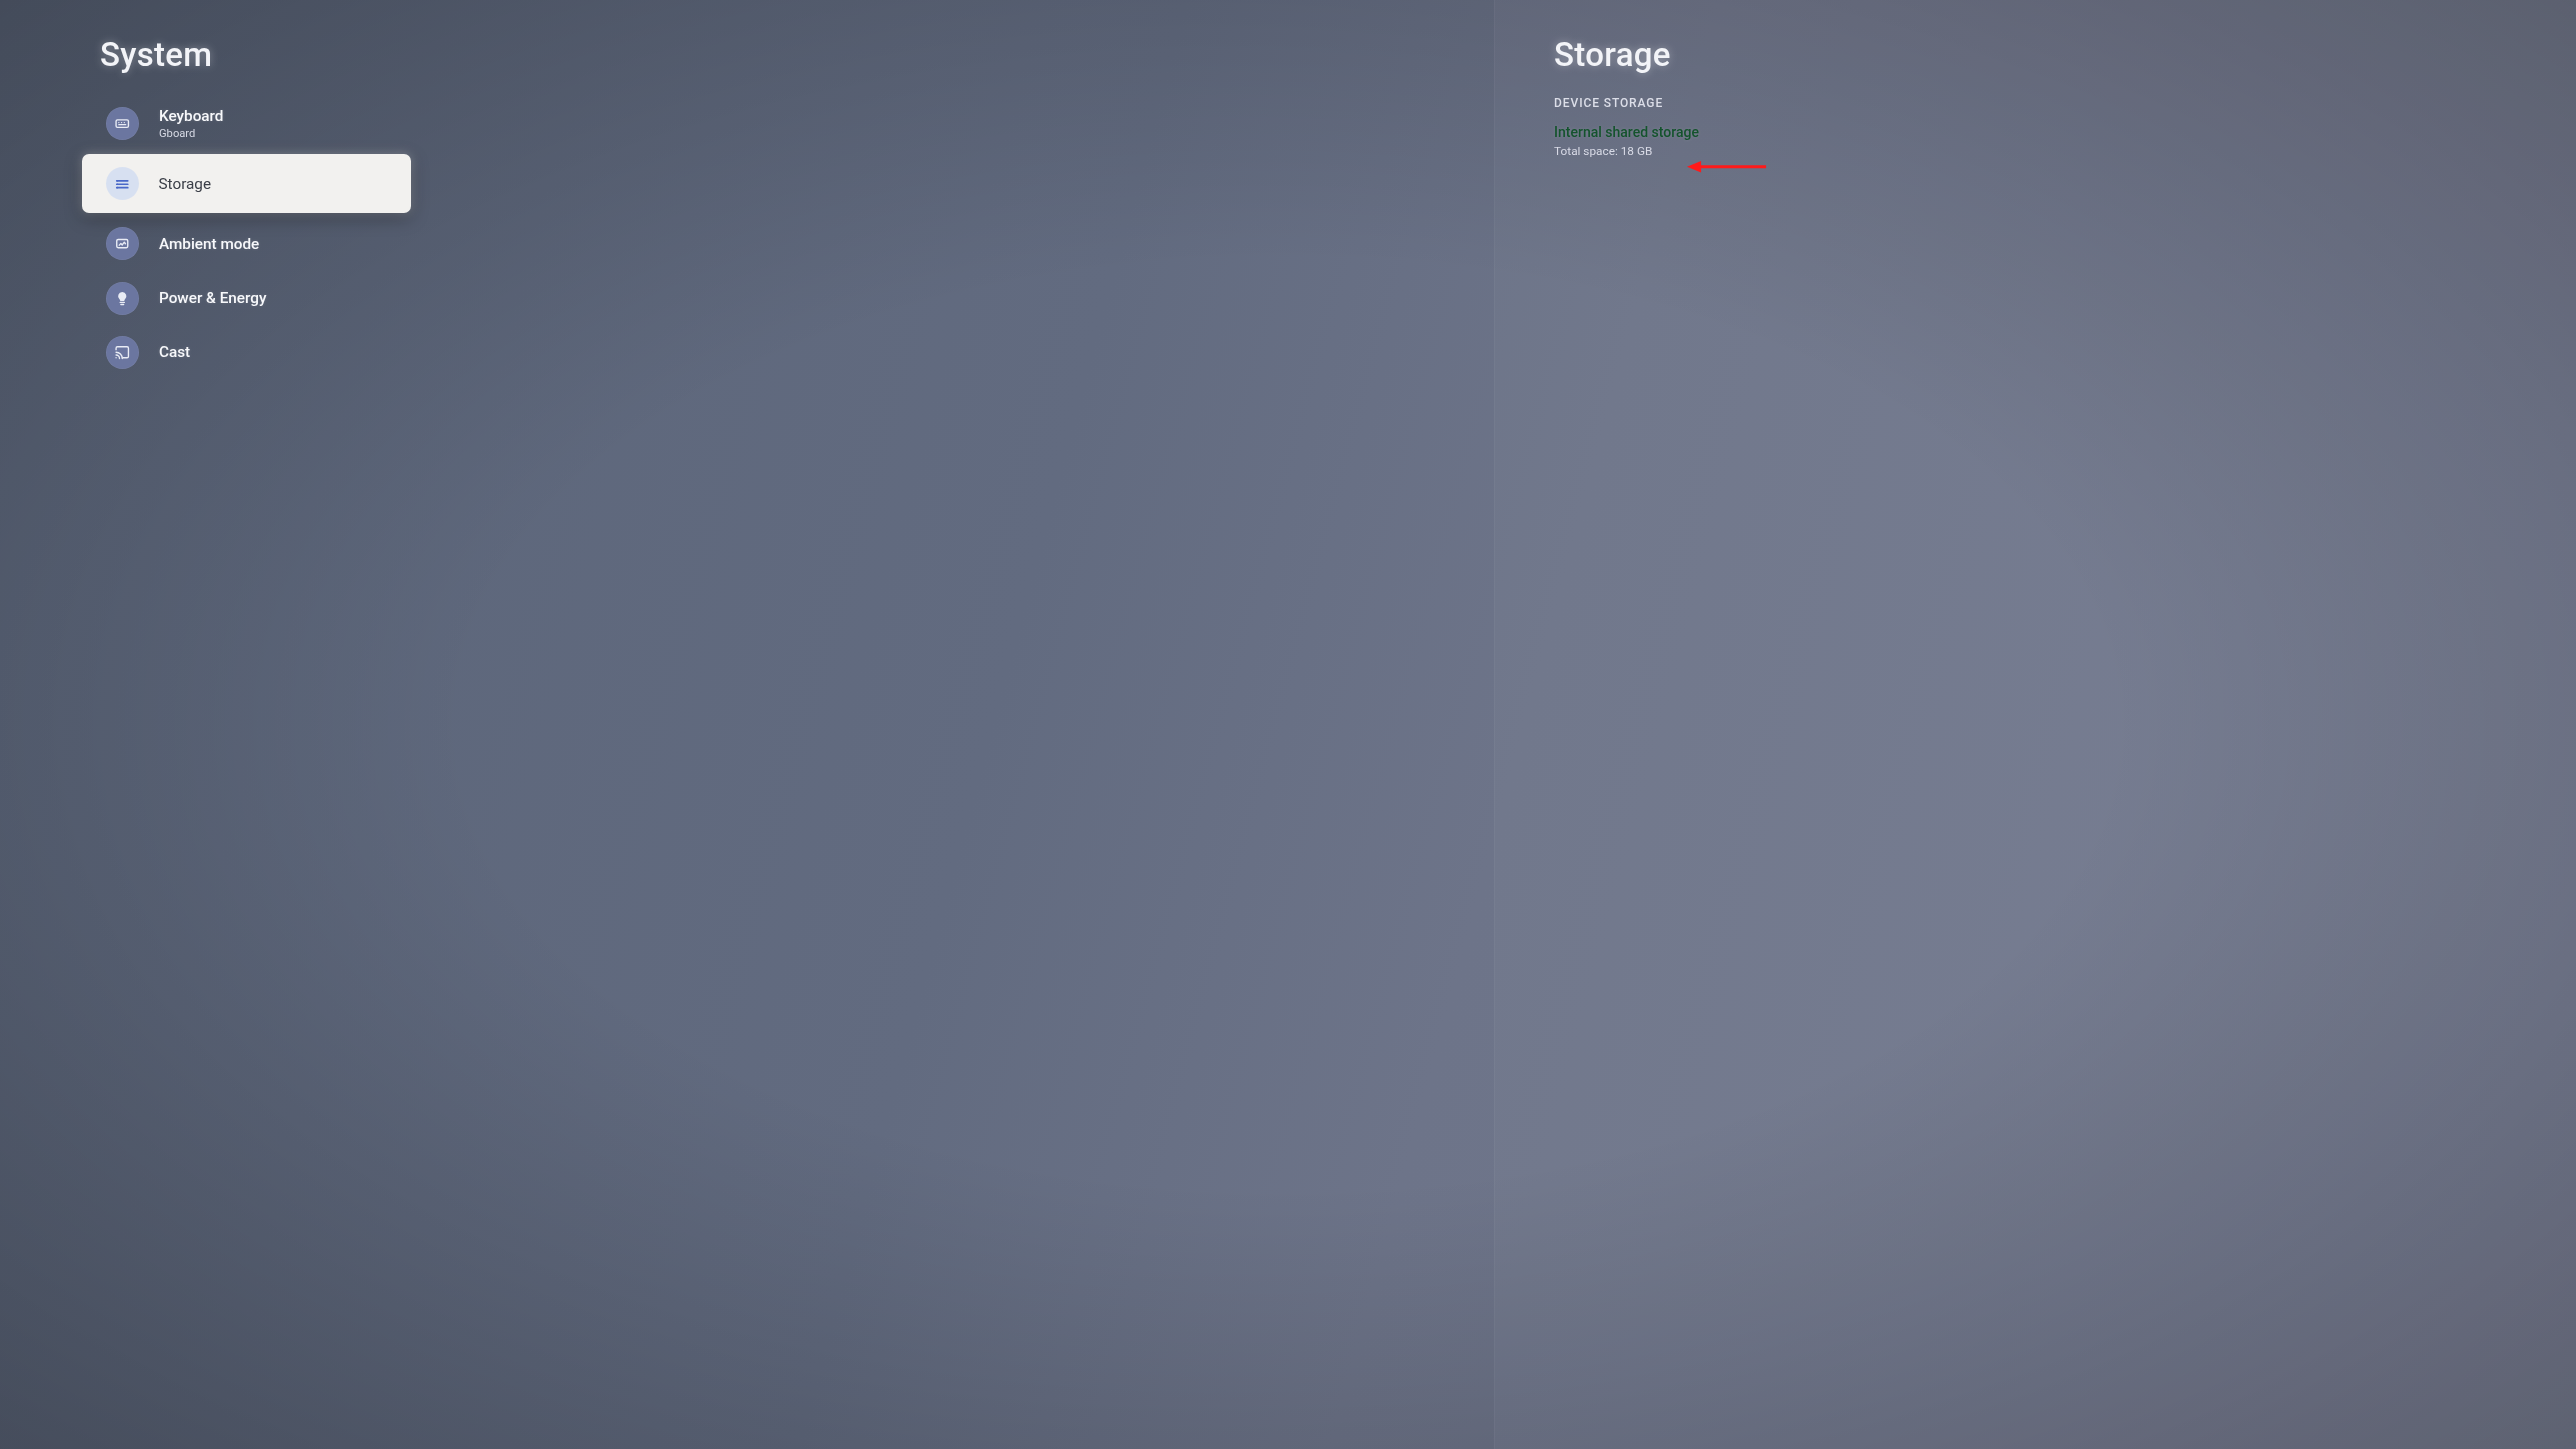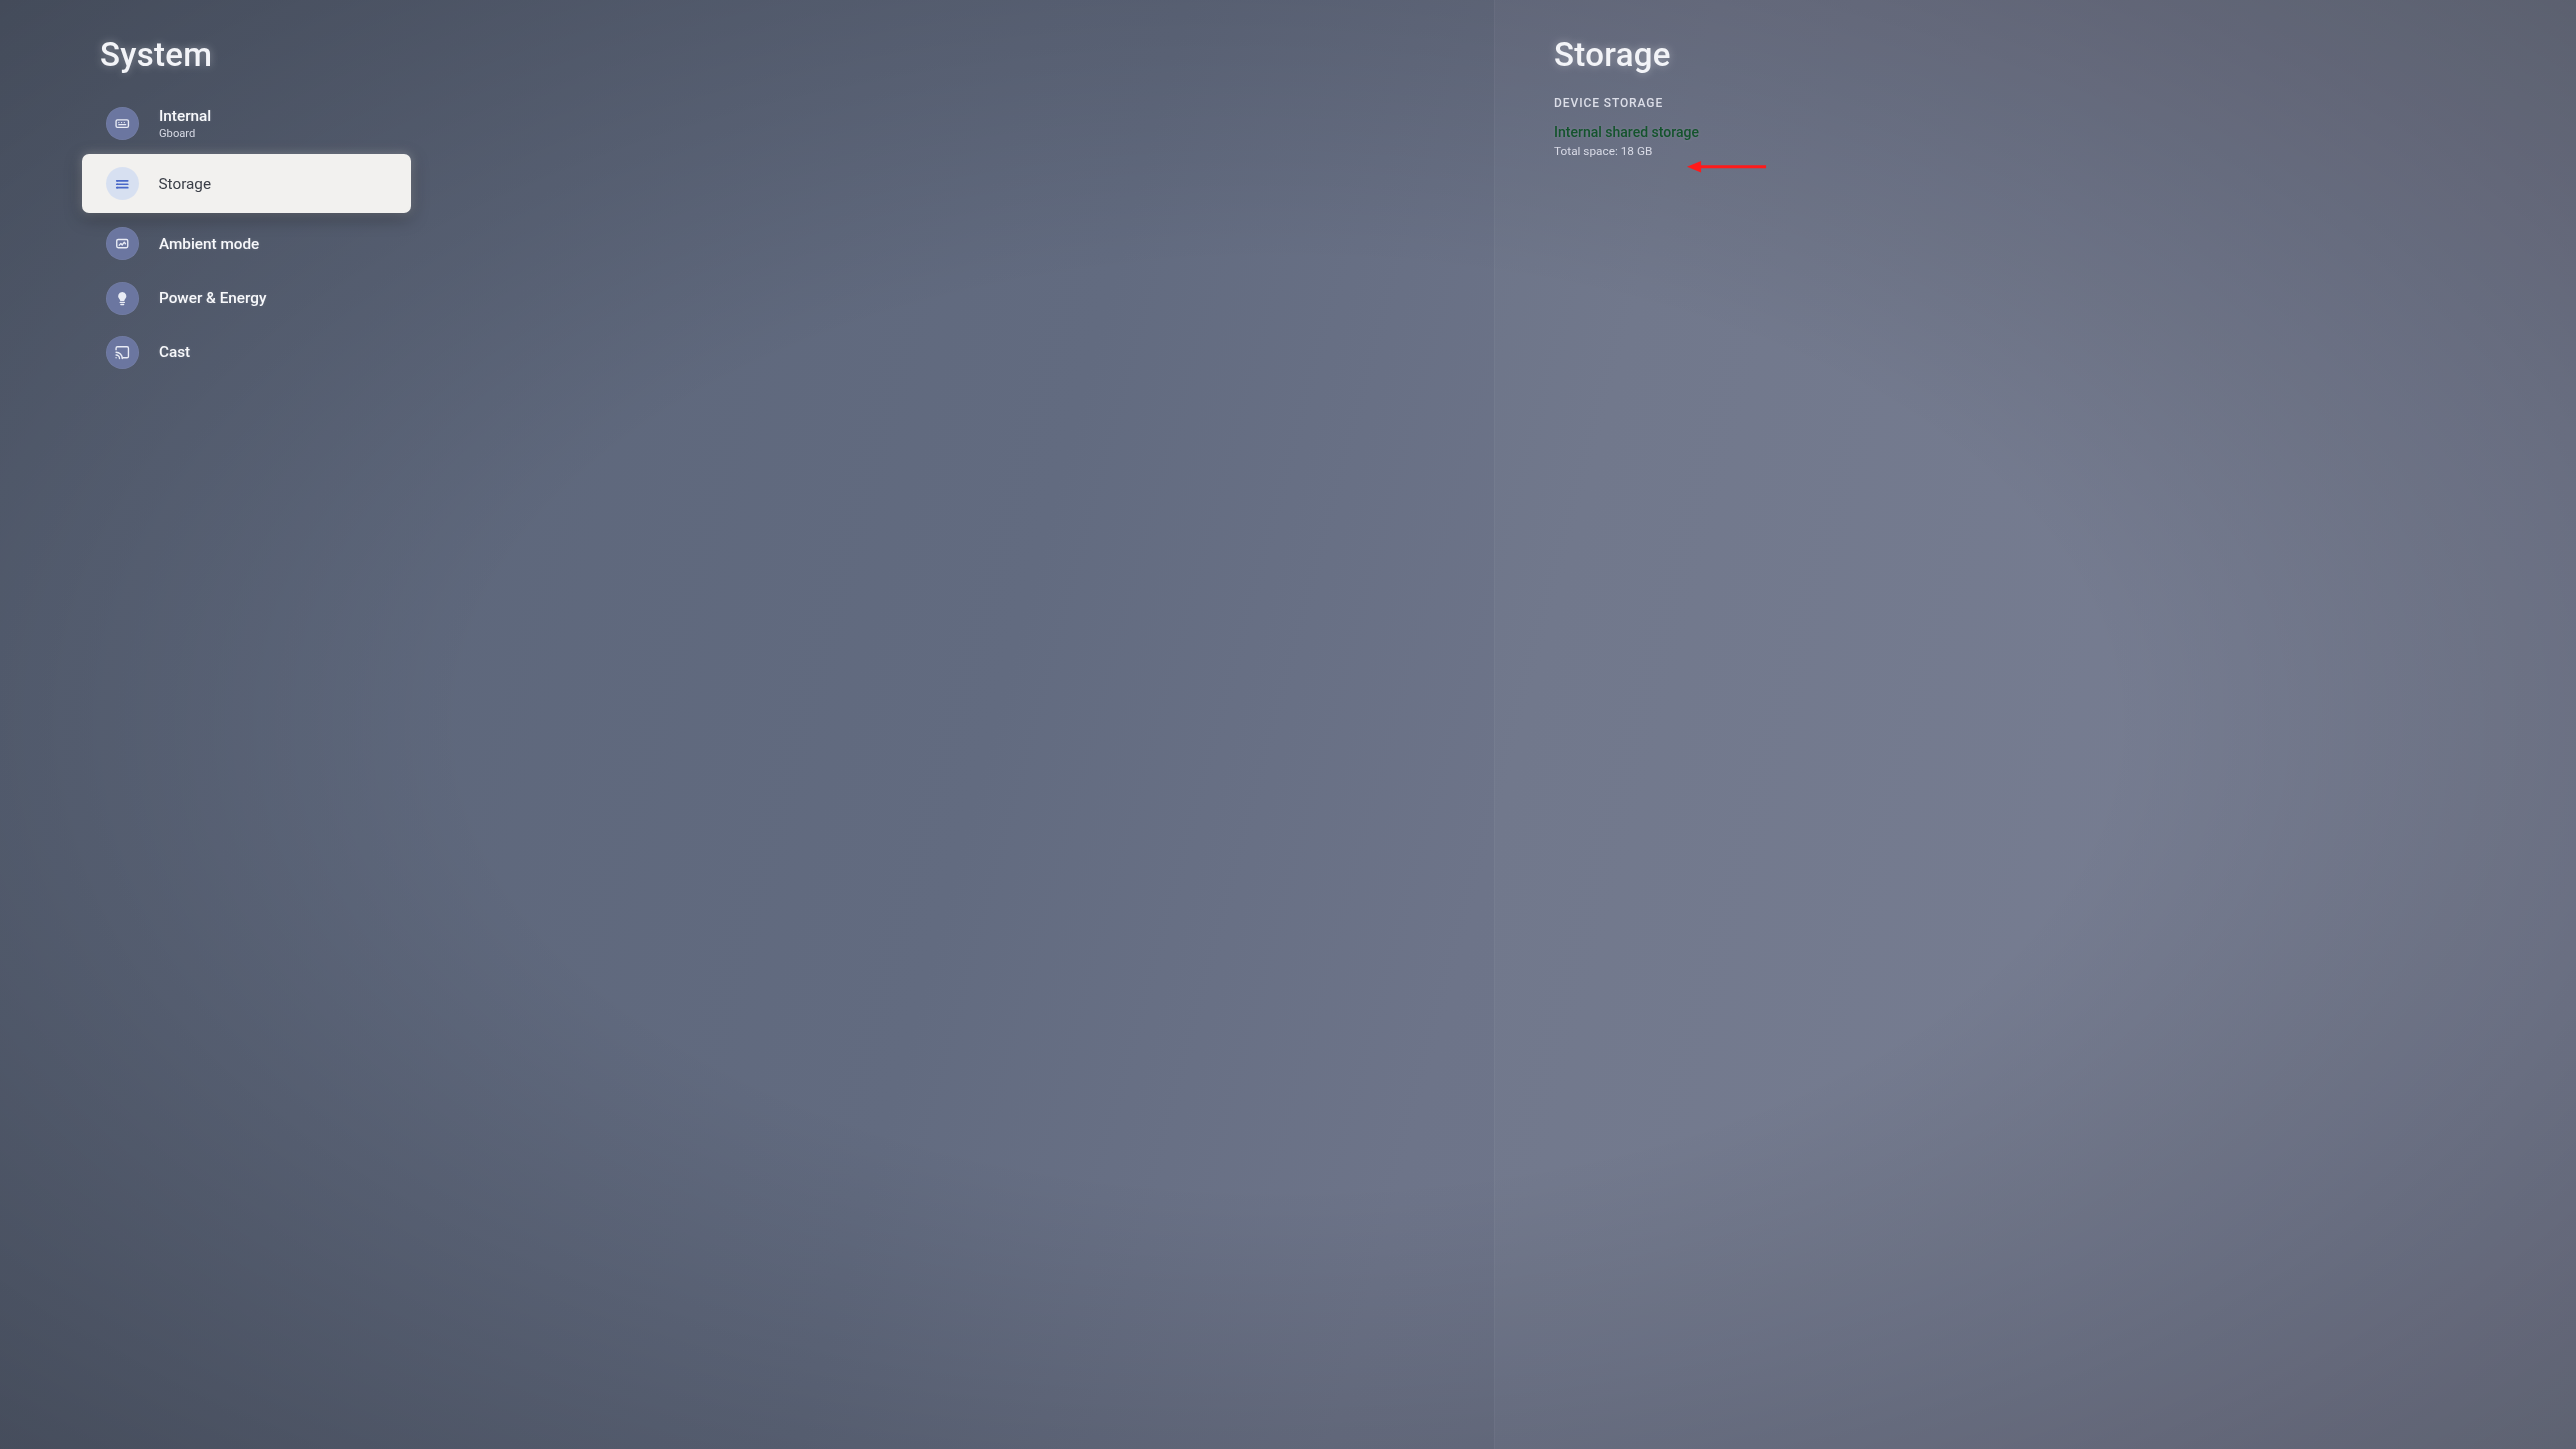--- a/index.html
+++ b/index.html
@@ -138,21 +138,21 @@
 
 
       <li class="menu-item">
         <span class="icon-circle">
           <svg viewBox="0 0 24 24">
               <rect x="3" y="7" width="18" height="11" rx="2"></rect>
               <path d="M7 11h.01M11 11h.01M15 11h.01M7 14h10" stroke-linecap="round"></path>
             </svg>
         </span>
         <span class="menu-text">
-          <span class="menu-label">Internal</span>
+          <span class="menu-label">Keyboard</span>
           <span class="menu-sublabel">Gboard</span>
         </span>
       </li>
 
       <li class="menu-item selected">
         <span class="icon-circle">
           <svg viewBox="0 0 24 24">
               <path d="M4 7h16M4 12h16M4 17h16" stroke-linecap="round" stroke-width="2.5"></path>
               <circle cx="5" cy="7" r="1.2" fill="#4a68c8" stroke="none"></circle>
               <circle cx="5" cy="12" r="1.2" fill="#4a68c8" stroke="none"></circle>

